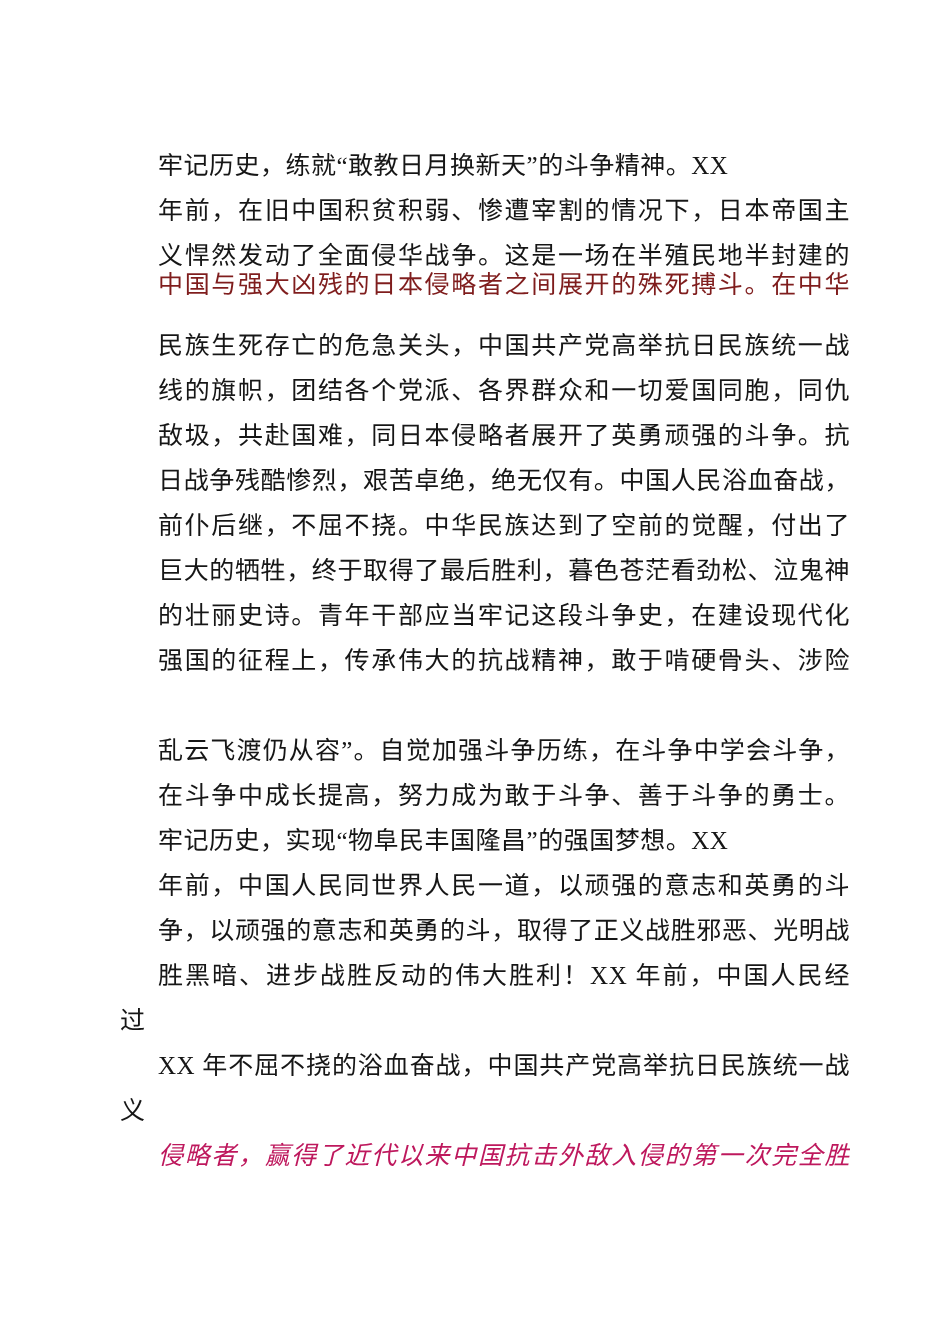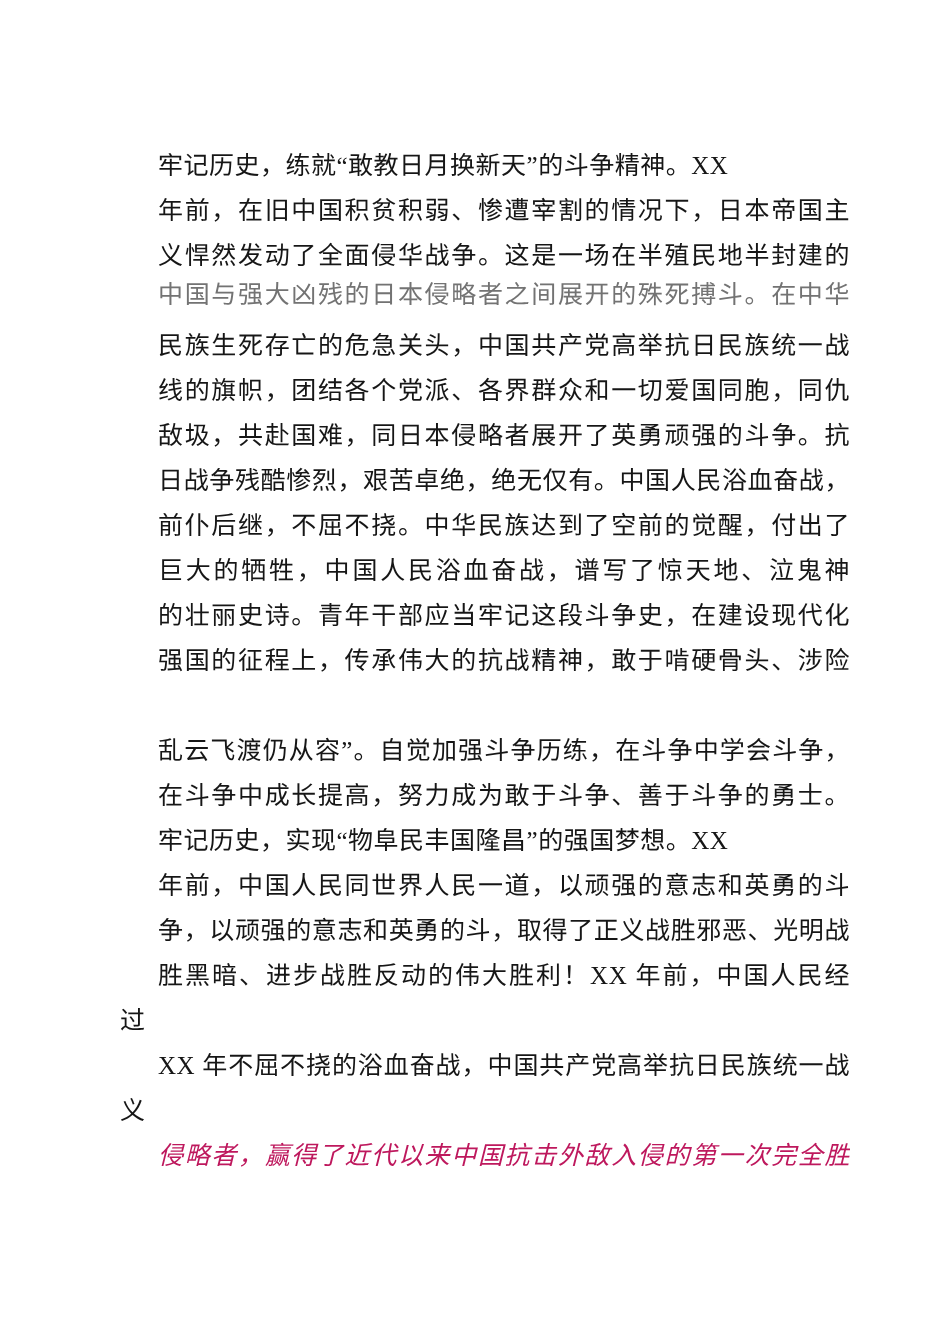--- a/index.html
+++ b/index.html
@@ -61,27 +61,27 @@
 </style>
 </head>
 <body>
 
 <div class="page">
   <div class="textblock">
 
   <div class="line short" style="top: 143px; color: rgb(22, 22, 22);">牢记历史，练就“敢教日月换新天”的斗争精神。XX</div>
       <div class="line full" style="top: 188px; color: rgb(22, 22, 22); font-family: Liberation Serif, serif;">年前，在旧中国积贫积弱、惨遭宰割的情况下，日本帝国主</div>
       <div class="line full" style="top: 233px; color: rgb(22, 22, 22);">义悍然发动了全面侵华战争。这是一场在半殖民地半封建的</div>
-      <div class="line full" style="top: 272px; color: #737373;">中国与强大凶残的日本侵略者之间展开的殊死搏斗。在中华</div>
+      <div class="line full" style="top: 262px; color: #7f1d1d;">中国与强大凶残的日本侵略者之间展开的殊死搏斗。在中华</div>
       <div class="line full" style="top: 323px; color: rgb(22, 22, 22);">民族生死存亡的危急关头，中国共产党高举抗日民族统一战</div>
       <div class="line full" style="top: 368px; color: rgb(22, 22, 22);">线的旗帜，团结各个党派、各界群众和一切爱国同胞，同仇</div>
       <div class="line full" style="top: 413px; color: rgb(22, 22, 22);">敌圾，共赴国难，同日本侵略者展开了英勇顽强的斗争。抗</div>
       <div class="line full" style="top: 458px; color: rgb(22, 22, 22);">日战争残酷惨烈，艰苦卓绝，绝无仅有。中国人民浴血奋战，</div>
       <div class="line full" style="top: 503px; color: rgb(22, 22, 22);">前仆后继，不屈不挠。中华民族达到了空前的觉醒，付出了</div>
-      <div class="line full" style="top: 548px; color: rgb(22, 22, 22);">巨大的牺牲，中国人民浴血奋战，谱写了惊天地、泣鬼神</div>
+      <div class="line full" style="top: 548px; color: rgb(22, 22, 22);">巨大的牺牲，终于取得了最后胜利，暮色苍茫看劲松、泣鬼神</div>
       <div class="line full" style="top: 593px; color: rgb(22, 22, 22);">的壮丽史诗。青年干部应当牢记这段斗争史，在建设现代化</div>
       <div class="line full" style="top: 638px; color: rgb(22, 22, 22);">强国的征程上，传承伟大的抗战精神，敢于啃硬骨头、涉险</div>
       <div class="line full" style="top: 728px; color: rgb(22, 22, 22);">乱云飞渡仍从容”。自觉加强斗争历练，在斗争中学会斗争，</div>
       <div class="line full" style="top: 773px; color: rgb(22, 22, 22);">在斗争中成长提高，努力成为敢于斗争、善于斗争的勇士。</div>
       <div class="line short" style="top: 818px; color: rgb(22, 22, 22);">牢记历史，实现“物阜民丰国隆昌”的强国梦想。XX</div>
       <div class="line full" style="top: 863px; color: rgb(22, 22, 22);">年前，中国人民同世界人民一道，以顽强的意志和英勇的斗</div>
       <div class="line full" style="top: 908px; color: rgb(22, 22, 22);">争，以顽强的意志和英勇的斗，取得了正义战胜邪恶、光明战</div>
       <div class="line full" style="top: 953px; color: rgb(22, 22, 22);">胜黑暗、进步战胜反动的伟大胜利！XX 年前，中国人民经</div>
       <div class="line hang" style="top: 998px; color: rgb(22, 22, 22);">过</div>
       <div class="line full" style="top: 1043px; color: rgb(22, 22, 22);">XX 年不屈不挠的浴血奋战，中国共产党高举抗日民族统一战</div>

